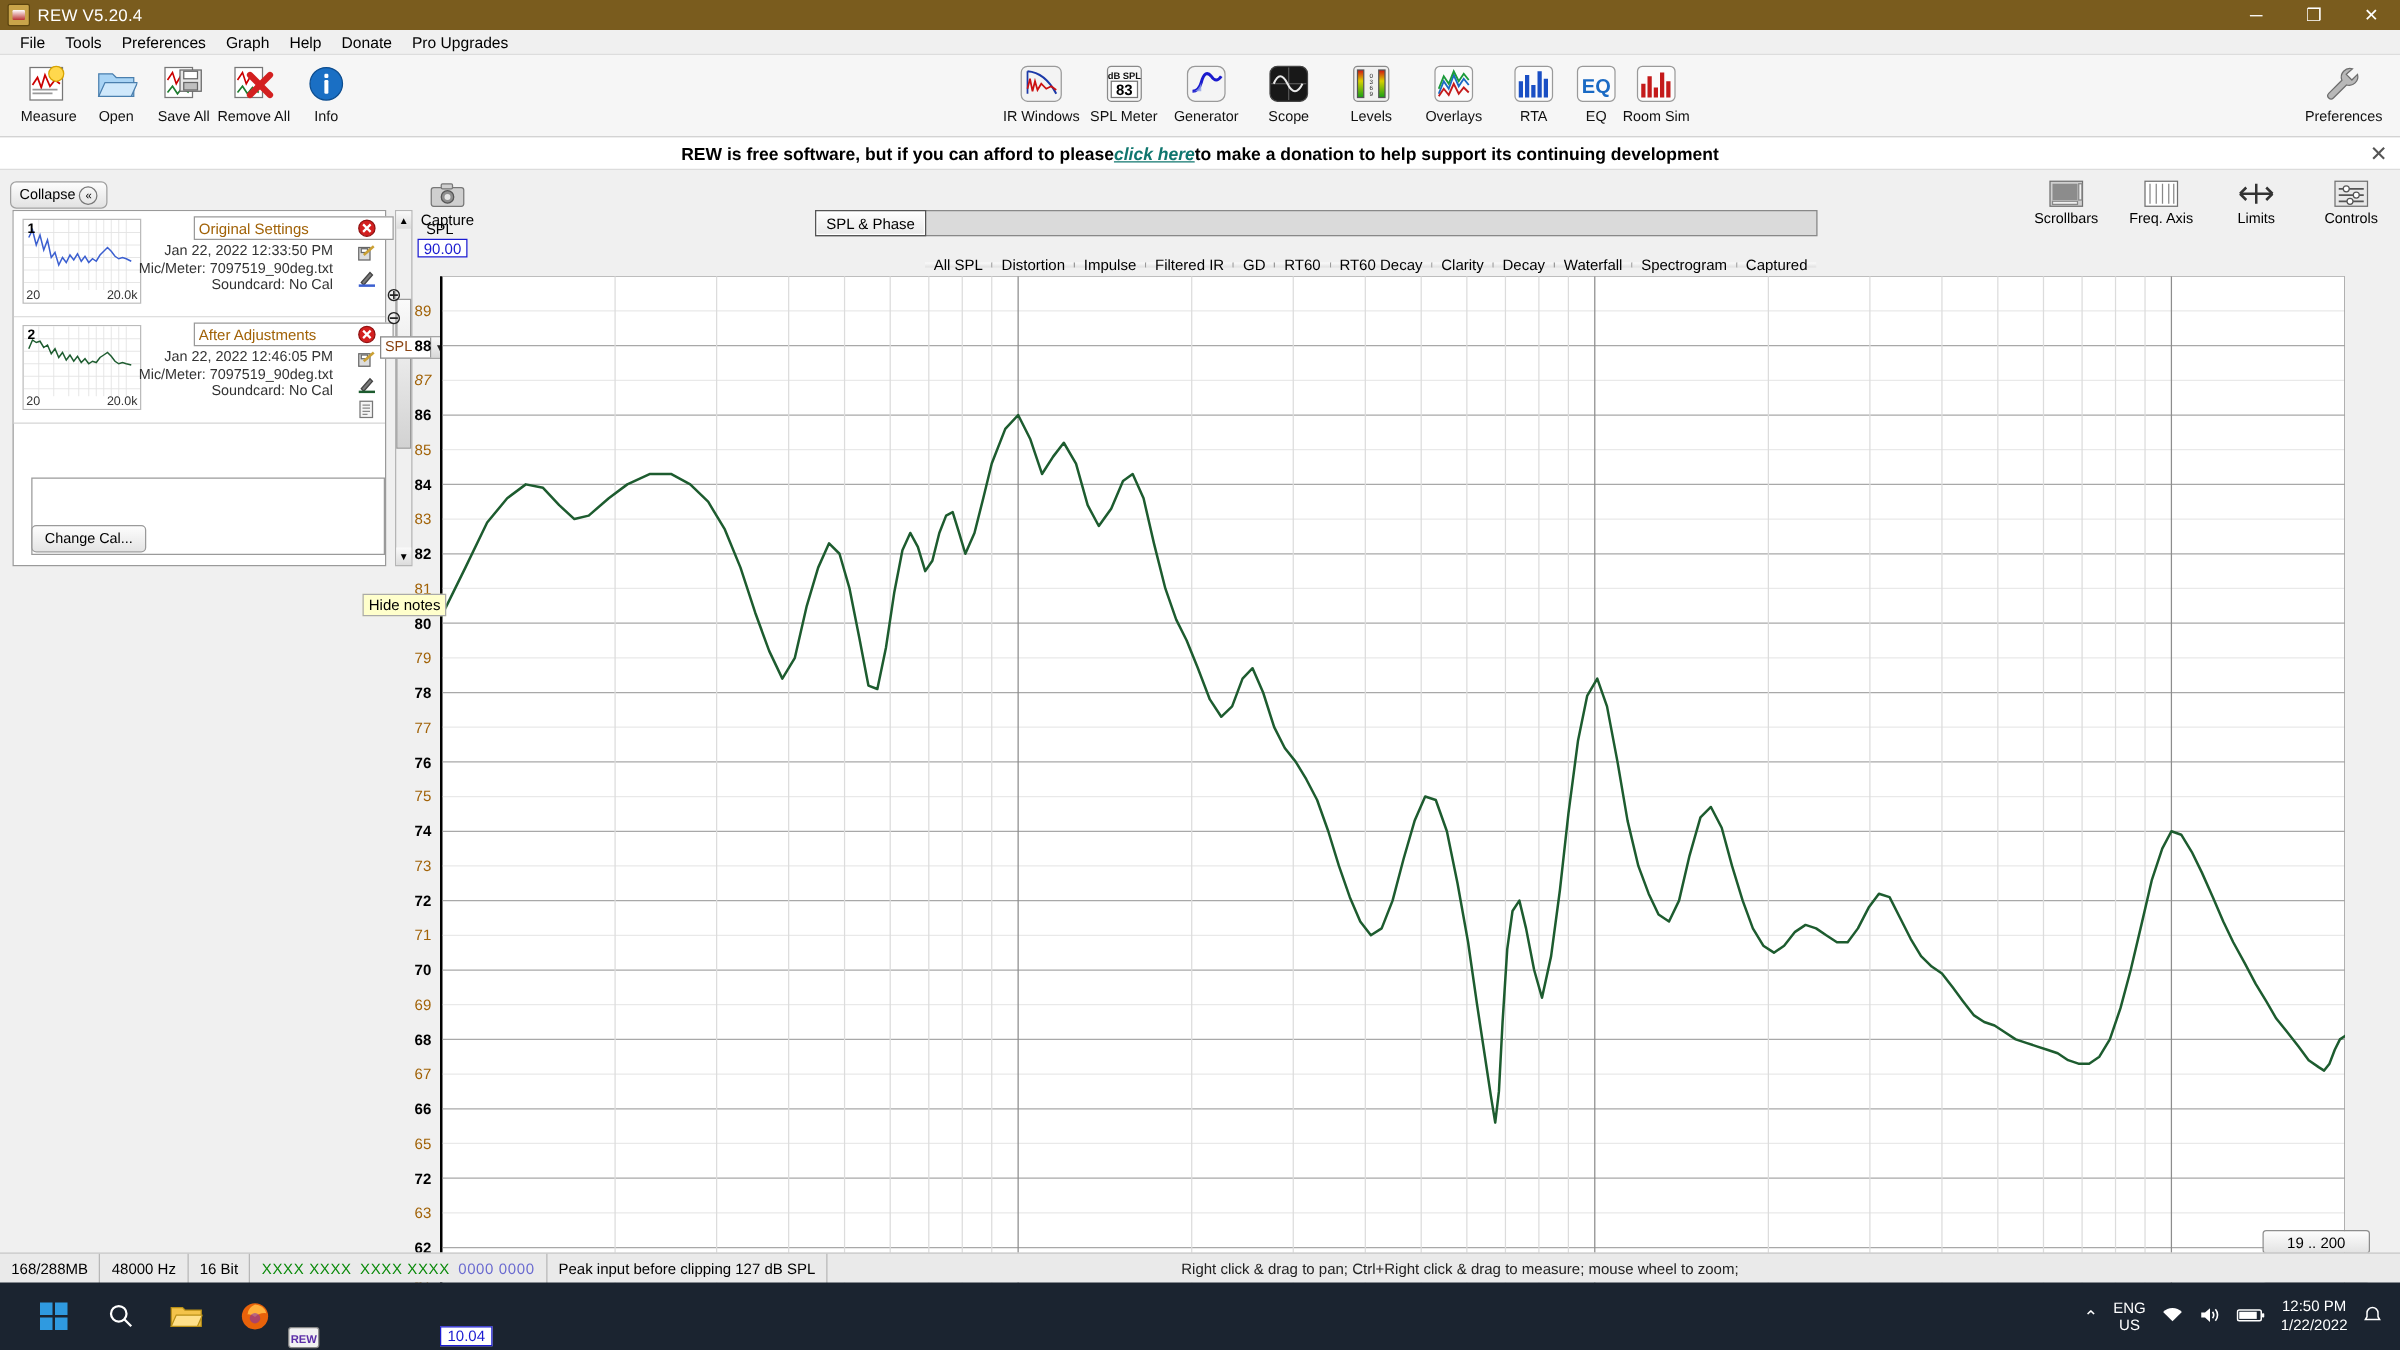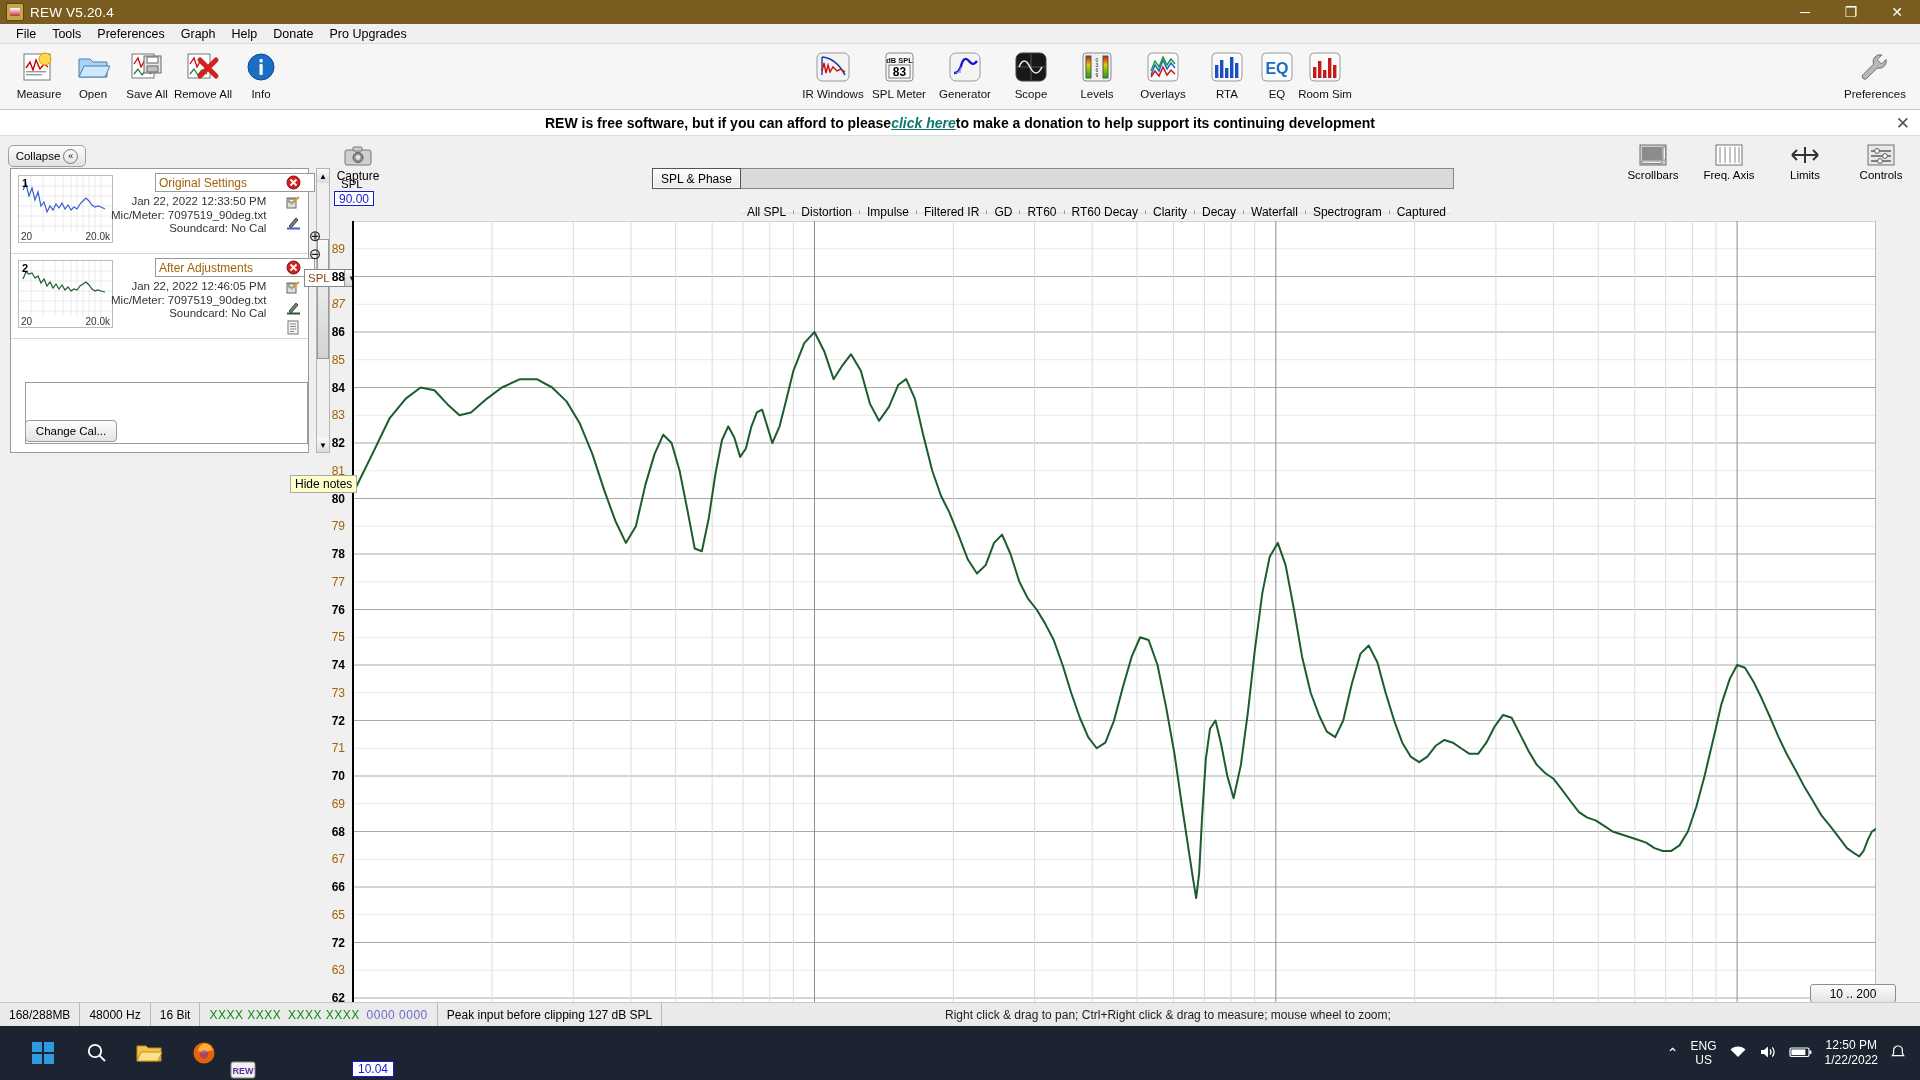--- a/index.html
+++ b/index.html
@@ -694,21 +694,21 @@
           <line x1="1311.6738040457515" y1="0" x2="1311.6738040457515" y2="888" stroke="#dcdcdc" stroke-width="1"></line>
           <line x1="1338.4260977875133" y1="0" x2="1338.4260977875133" y2="888" stroke="#dcdcdc" stroke-width="1"></line>
           <line x1="1362.0232932165775" y1="0" x2="1362.0232932165775" y2="888" stroke="#dcdcdc" stroke-width="1"></line>
           <line x1="1383.1317038177265" y1="0" x2="1383.1317038177265" y2="888" stroke="#8d8d8d" stroke-width="1"></line>
           <line x1="1522" y1="0" x2="1522" y2="888" stroke="#dcdcdc" stroke-width="1"></line>
           <line x1="1522" y1="0" x2="1522" y2="888" stroke="#8d8d8d" stroke-width="1"></line>
           <polyline points="-0.80,271.95 18.30,233.10 35.73,197.02 51.76,177.60 66.61,166.50 80.43,169.27 93.36,183.15 105.51,194.25 116.96,191.48 133.00,177.60 147.84,166.50 166.07,158.18 182.77,158.18 198.19,166.50 212.51,180.38 225.87,202.57 238.40,233.10 250.18,269.18 261.32,299.70 271.86,321.90 281.88,305.25 291.43,263.63 300.53,233.10 309.25,213.68 317.59,222.00 325.61,249.75 333.32,288.60 340.74,327.45 347.89,330.23 354.80,296.93 361.48,252.52 367.94,219.23 374.21,205.35 380.28,216.45 386.17,235.88 391.89,227.55 397.46,205.35 402.88,191.48 408.15,188.70 413.29,205.35 418.29,222.00 425.58,205.35 432.61,177.60 439.40,149.85 450.23,122.10 460.51,111.00 470.29,130.43 479.61,158.18 488.51,144.30 497.04,133.20 506.81,149.85 516.13,183.15 525.04,199.80 534.95,185.93 544.40,163.73 552.15,158.18 560.84,177.60 569.16,213.68 578.27,249.75 586.98,274.73 595.33,291.38 604.33,313.57 613.87,338.55 622.98,352.43 631.69,344.10 640.04,321.90 648.05,313.57 656.51,333.00 665.35,360.75 673.82,377.40 682.61,388.50 691.02,402.38 699.71,419.02 708.61,444.00 717.14,471.75 725.85,496.73 734.20,516.15 742.71,527.25 751.33,521.70 760.06,499.50 768.84,466.20 777.68,435.68 786.13,416.25 794.63,419.02 803.50,444.00 812.00,485.63 820.48,532.80 827.66,582.75 833.97,624.38 838.57,654.90 842.18,677.10 845.14,652.13 848.06,596.63 851.79,538.35 856.01,507.82 861.50,499.50 866.84,521.70 873.32,555.00 879.60,577.20 886.89,543.90 893.92,491.18 900.71,430.13 908.36,371.85 915.72,335.77 923.81,321.90 931.60,344.10 940.00,388.50 948.07,435.68 956.67,471.75 964.92,493.95 972.84,510.60 981.20,516.15 989.23,499.50 997.64,463.43 1006.37,432.90 1014.73,424.57 1023.36,441.23 1031.63,471.75 1040.14,499.50 1048.29,521.70 1056.64,535.57 1065.15,541.13 1073.31,535.57 1082.05,524.48 1090.42,518.93 1098.88,521.70 1106.99,527.25 1115.55,532.80 1124.13,532.80 1132.35,521.70 1140.92,505.05 1149.14,493.95 1157.65,496.73 1166.11,513.38 1174.52,530.02 1182.85,543.90 1191.38,552.23 1199.56,557.77 1208.14,568.88 1216.36,579.98 1224.93,591.07 1233.35,596.63 1241.64,599.40 1250.19,604.95 1258.57,610.50 1266.97,613.27 1275.38,616.05 1283.77,618.82 1292.15,621.60 1300.49,627.15 1308.79,629.93 1317.32,629.93 1325.50,624.38 1333.87,610.50 1342.39,585.52 1350.57,555.00 1359.11,518.93 1367.51,482.85 1375.79,457.88 1383.13,444.00 1390.99,446.77 1399.48,460.65 1407.62,477.30 1416.29,496.73 1424.61,516.15 1432.59,532.80 1441.77,549.45 1450.54,566.10 1458.95,579.98 1467.02,593.85 1476.04,604.95 1484.67,616.05 1492.94,627.15 1500.89,632.70 1505.29,635.48 1509.60,629.93 1513.82,618.82 1517.95,610.50 1522.00,607.73" fill="none" stroke="#1d5c2f" stroke-width="2" stroke-linejoin="round" stroke-linecap="round"></polyline>
         </svg>
     </div>
 
-    <div class="rangebtn" style="top:793px">10 .. 200</div>
+    <div class="rangebtn" style="top:793px">19 .. 200</div>
     <div class="rangebtn" style="top:816px">20 .. 20,000</div>
     <div class="zoomio">
       <div>⊖</div>
       <div>⊕</div>
     </div>
   </div>
 
   <div id="xaxisval" style="position:absolute;left:352px;top:922px;width:42px;height:16px;border:1px solid #1a1ad0;color:#1a1ad0;background:#fff;font-size:12px;text-align:center;z-index:5">10.04</div>
 
   <div id="hscroll">

